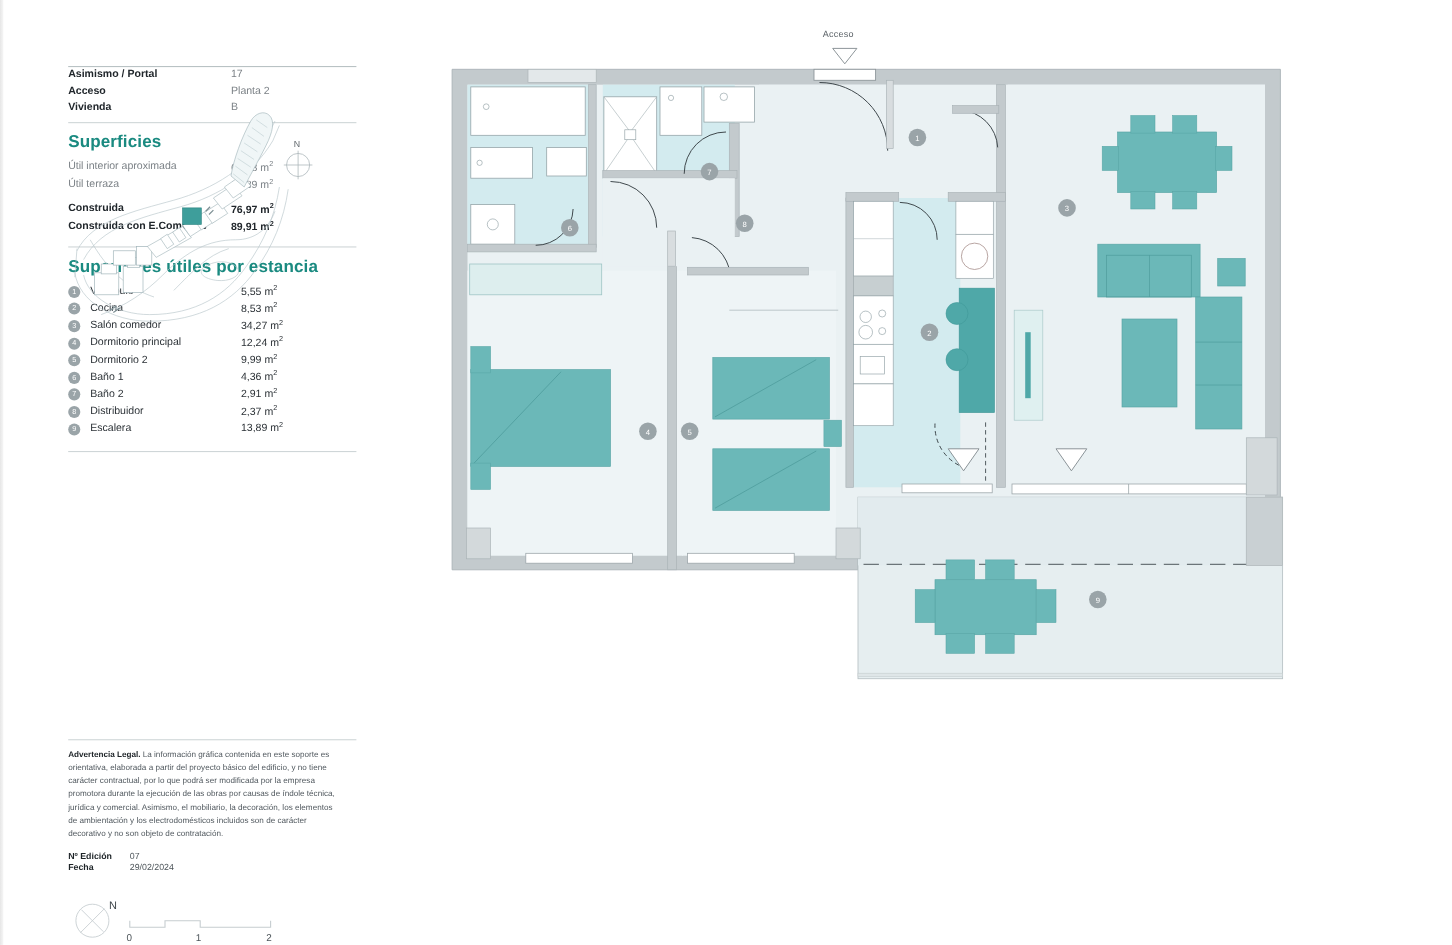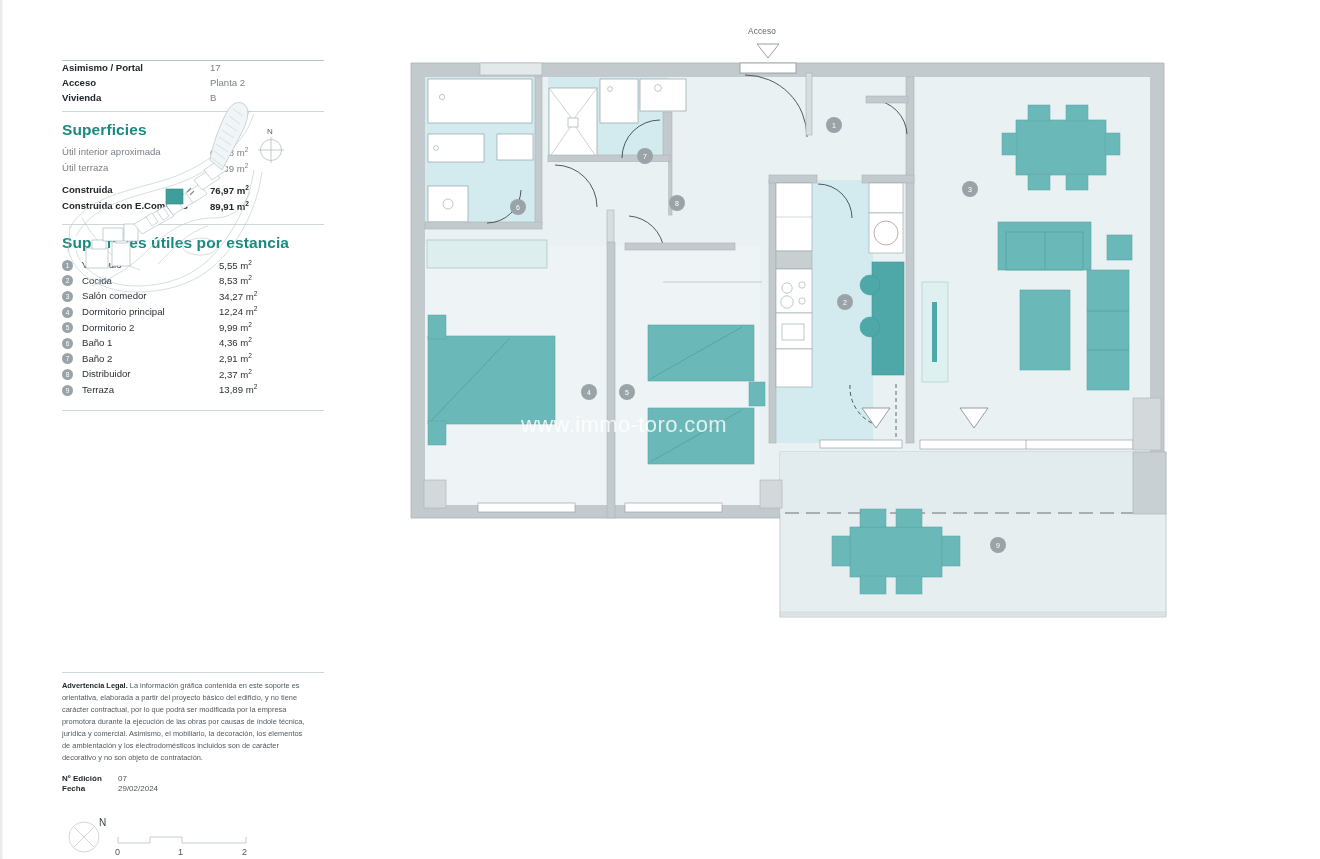--- a/index.html
+++ b/index.html
@@ -196,21 +196,21 @@
           <span class="room-name">Baño 2</span>
           <span class="room-area"><span>2,91</span>&nbsp;<span>m</span><sup>2</sup></span>
         </li>
       <li class="room-li">
           <span class="bullet">8</span>
           <span class="room-name">Distribuidor</span>
           <span class="room-area"><span>2,37</span>&nbsp;<span>m</span><sup>2</sup></span>
         </li>
       <li class="room-li">
           <span class="bullet">9</span>
-          <span class="room-name">Terraza</span>
+          <span class="room-name">Escalera</span>
           <span class="room-area"><span>13,89</span>&nbsp;<span>m</span><sup>2</sup></span>
         </li>
     </ul>
 
     <div class="rule thin" style="margin-top:12px"></div>
 
 
     <div id="siteplan">
       <svg width="262" height="205" viewBox="0 0 262 205">
         <g stroke="#b9c7cb" stroke-width="0.6" fill="none">
@@ -515,15 +515,14 @@
         <circle cx="677" cy="203" r="8" fill="#9aa4a8"></circle>
         <text class="marker-txt" x="677" y="206" text-anchor="middle">8</text>
       </g>
       <g>
         <circle cx="998" cy="545" r="8" fill="#9aa4a8"></circle>
         <text class="marker-txt" x="998" y="548" text-anchor="middle">9</text>
       </g>
     </g>
   </svg>
 
-  <div id="watermark">www.immo-toro.com</div>
 
 </div>
 
 </body></html>

